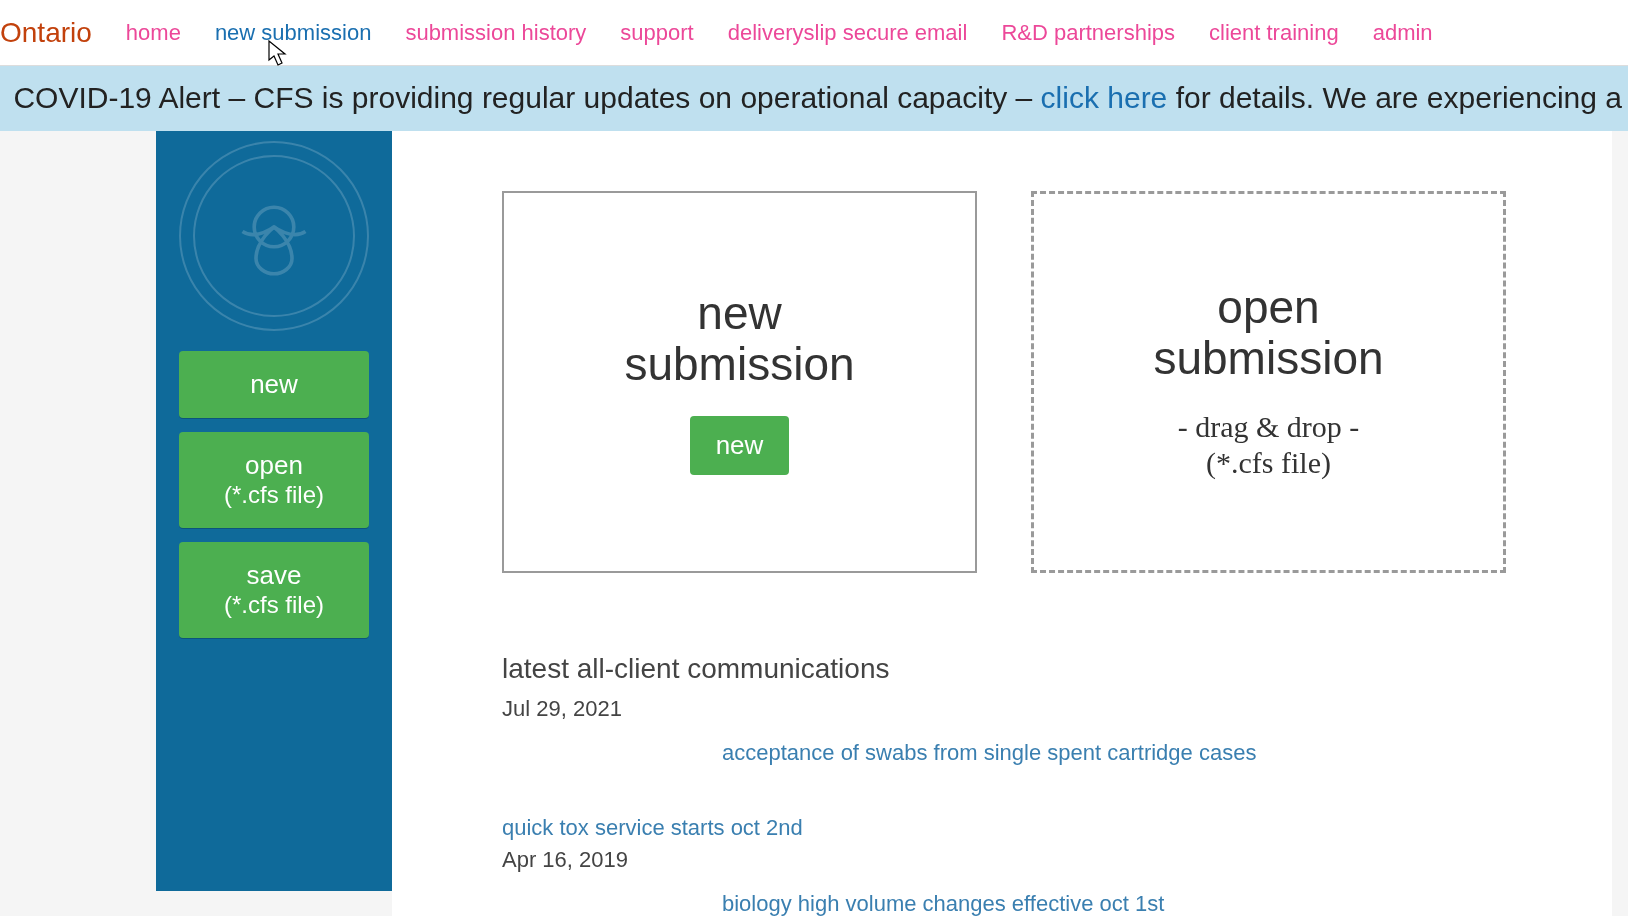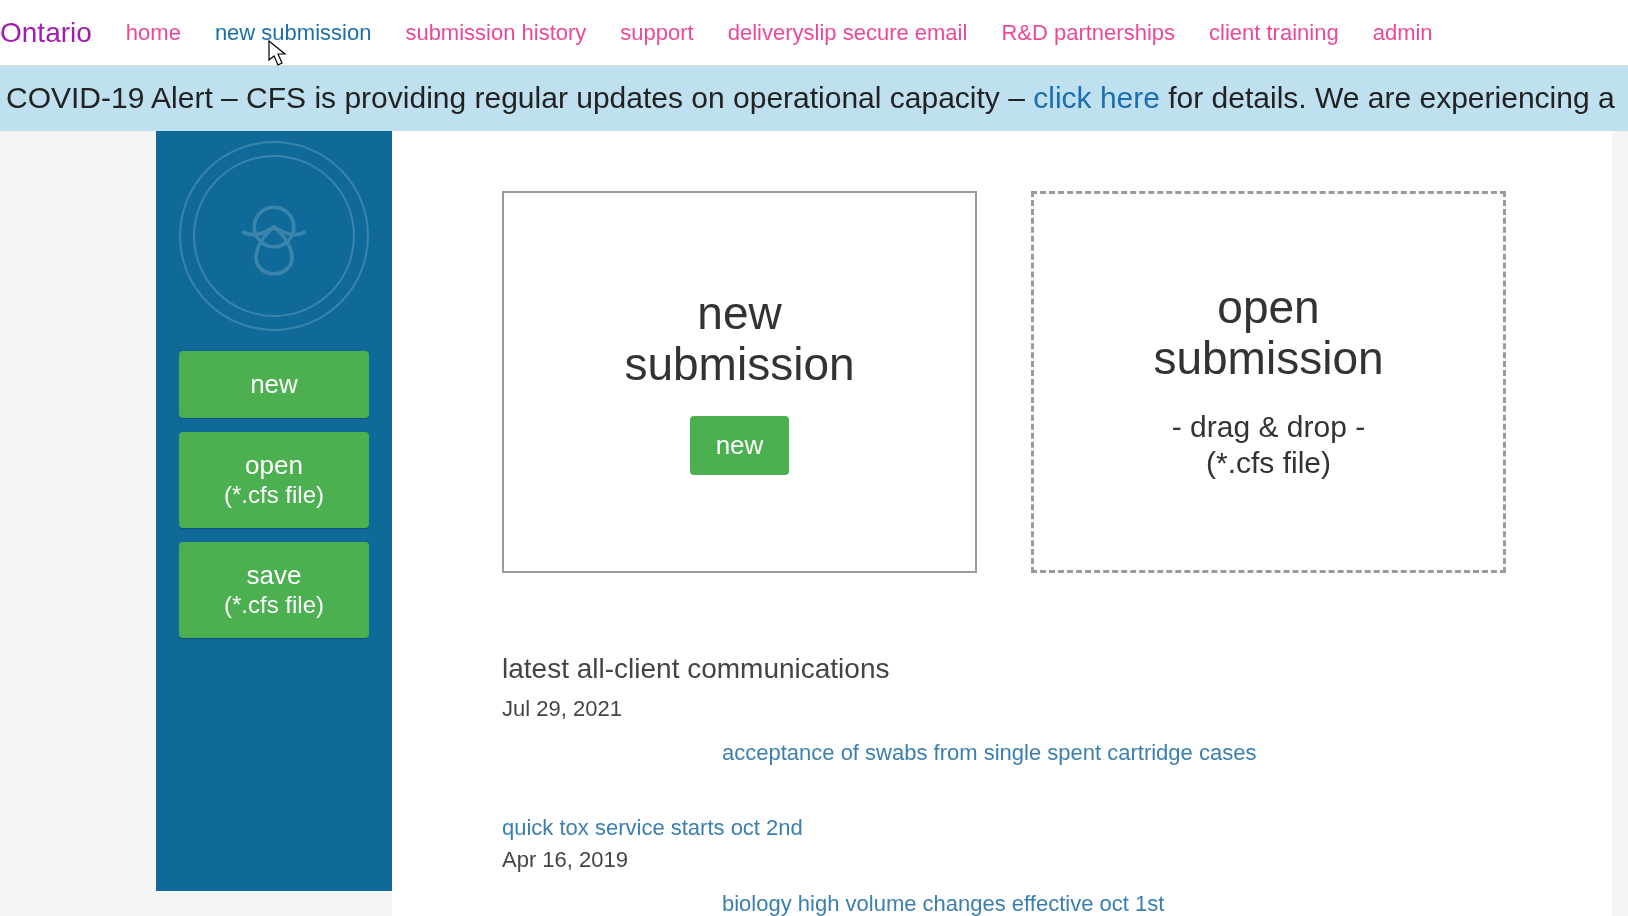--- a/index.html
+++ b/index.html
@@ -15,40 +15,40 @@
     background: #fff;
     display: flex;
     align-items: center;
     height: 66px;
     padding: 0 0 0 0;
     border-bottom: 1px solid #ddd;
     gap: 34px;
   }
   .brand {
     font-size: 28px;
-    color: #a21caf;
+    color: #c2410c;
     font-weight: 400;
     padding-left: 0;
   }
   .nav-link {
     font-size: 22px;
     color: #ec4899;
     cursor: pointer;
     white-space: nowrap;
   }
   .nav-link.active {
     color: #1a6fb0;
   }
   .alert-banner {
     background: #bfe0ef;
     color: #222;
     font-size: 30px;
     line-height: 1.35;
     padding: 12px 6px 12px 6px;
-    text-align: left;
+    text-align: right;
   }
   .alert-banner .alert-link {
     color: #1a6fb0;
     cursor: pointer;
   }
   .content-row {
     display: flex;
     align-items: flex-start;
   }
   .sidebar {
@@ -135,20 +135,21 @@
     text-align: center;
     line-height: 1.1;
     font-weight: 400;
     margin-bottom: 26px;
   }
   .panel-sub {
     font-size: 30px;
     color: #333;
     text-align: center;
     line-height: 1.2;
+    font-family: Liberation Serif, serif;
   }
   .panel-btn {
     background: #4caf50;
     color: #fff;
     border: none;
     border-radius: 4px;
     font-size: 26px;
     padding: 14px 26px;
     cursor: pointer;
   }

